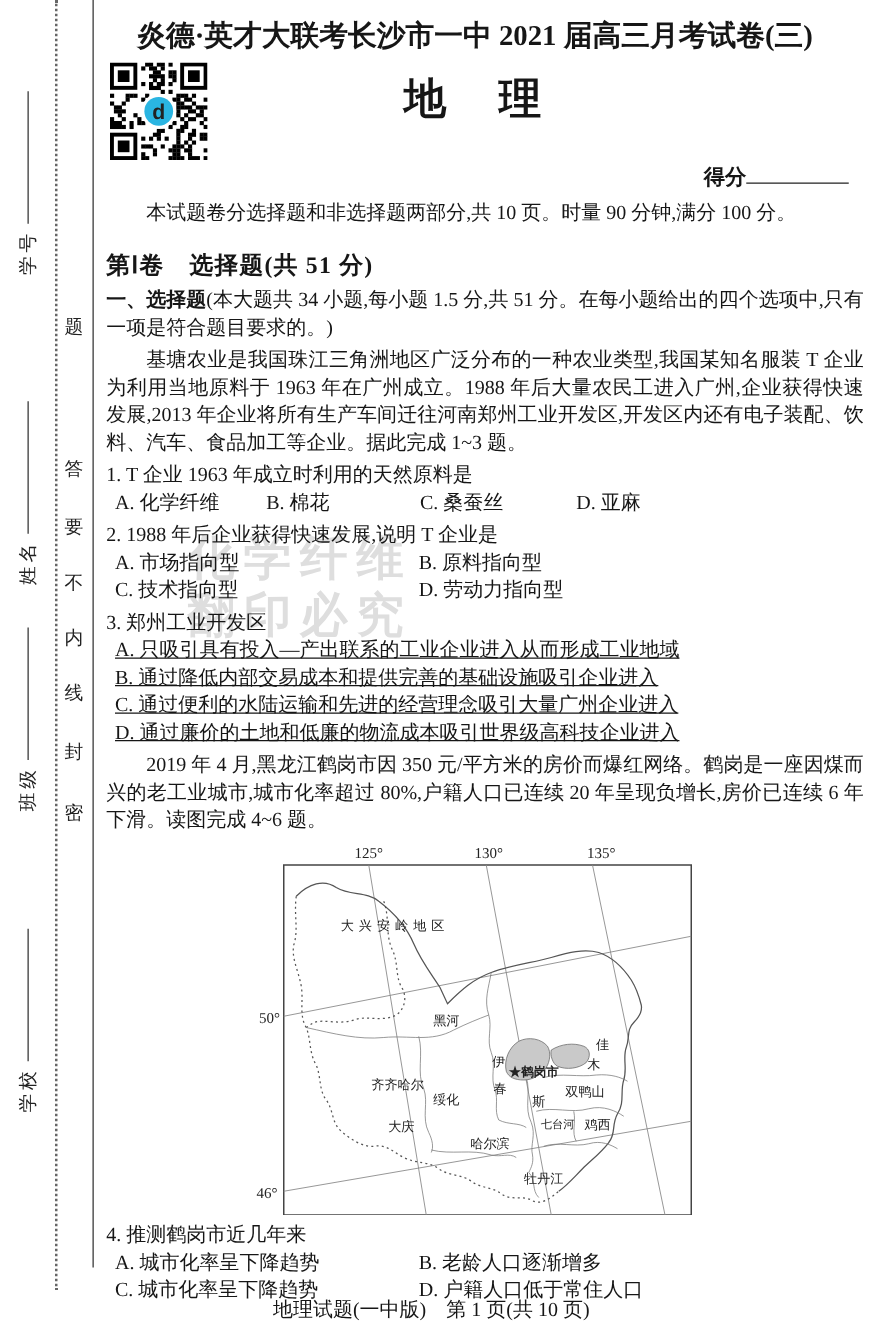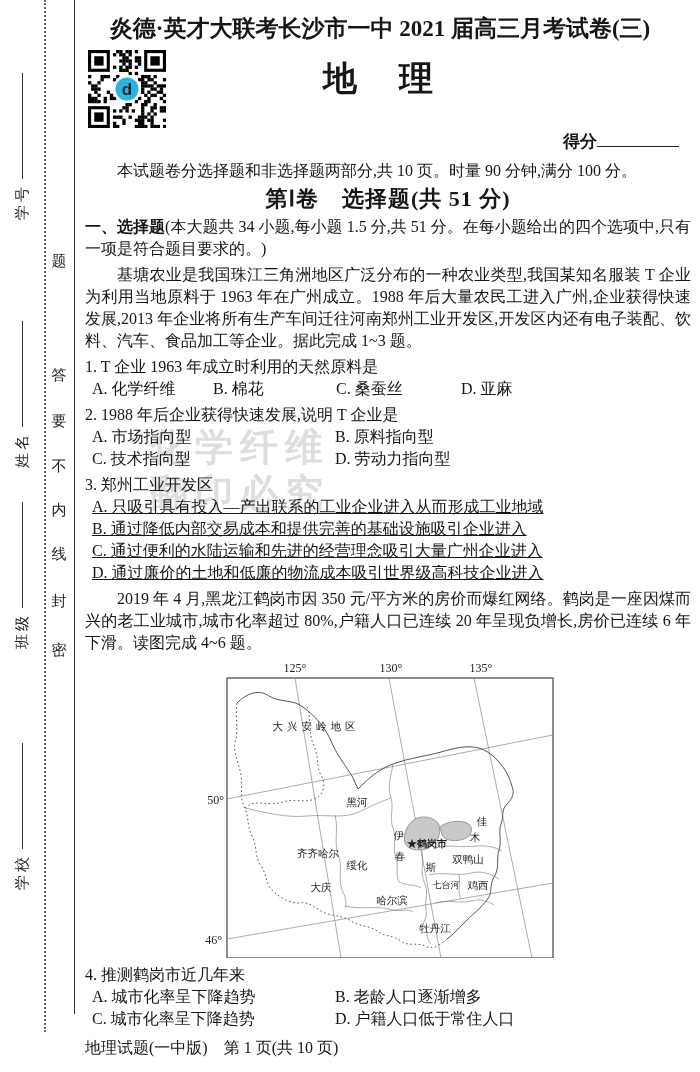--- a/index.html
+++ b/index.html
@@ -24,28 +24,28 @@
            font-size:34px;font-weight:bold;letter-spacing:4px;}
   .qr{position:absolute;left:88px;top:50px;z-index:3;}
   .score{position:absolute;left:563px;top:130px;z-index:2;font-size:17px;font-weight:bold;}
   .score-line{display:inline-block;width:82px;height:15px;border-bottom:1.2px solid #222;}
   
   .content{position:absolute;left:85px;top:160px;width:606px;z-index:2;
            font-size:16px;line-height:22px;text-align:justify;}
   .content p{margin:0;}
   .indent{text-indent:2em;}
   .mt{margin-top:4px !important;}
-  .sec{text-align:center;font-weight:bold;font-size:22px;letter-spacing:1px;margin:6px 0 6px;}
+  .sec{text-align:left;font-weight:bold;font-size:19px;letter-spacing:1px;margin:20px 0 6px;}
   .b{font-weight:bold;}
   .opts4{display:grid;grid-template-columns:121px 123px 125px 1fr;padding-left:7px;}
   .opts2{display:grid;grid-template-columns:243px 1fr;padding-left:7px;}
   .optline{padding-left:7px;text-decoration:underline;}
   .mapwrap{margin:4px 0 6px 110px;width:365px;height:300px;}
   svg text{font-family:"Liberation Serif",serif;fill:#222;}
-  .footer{position:absolute;left:85px;top:1038px;width:520px;
+  .footer{position:absolute;left:85px;top:1038px;width:520px;text-align:center;
           font-size:16px;z-index:2;}
 </style>
 </head>
 <body>
 
 <div class="page">
 
   <div class="watermark">
     <div>化学纤维</div>
     <div>翻印必究</div>

